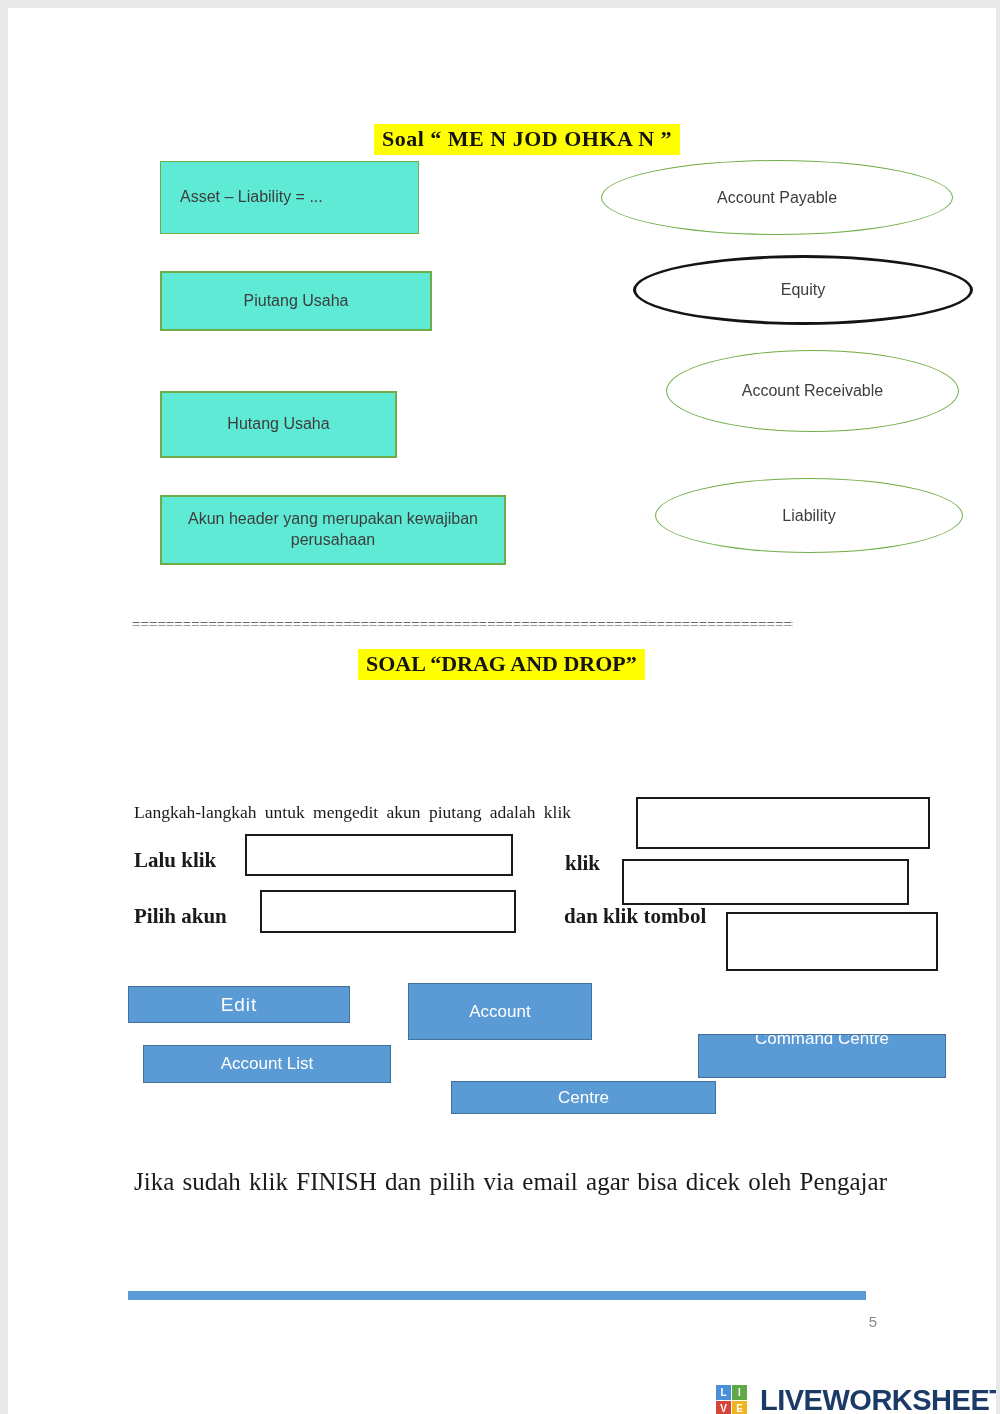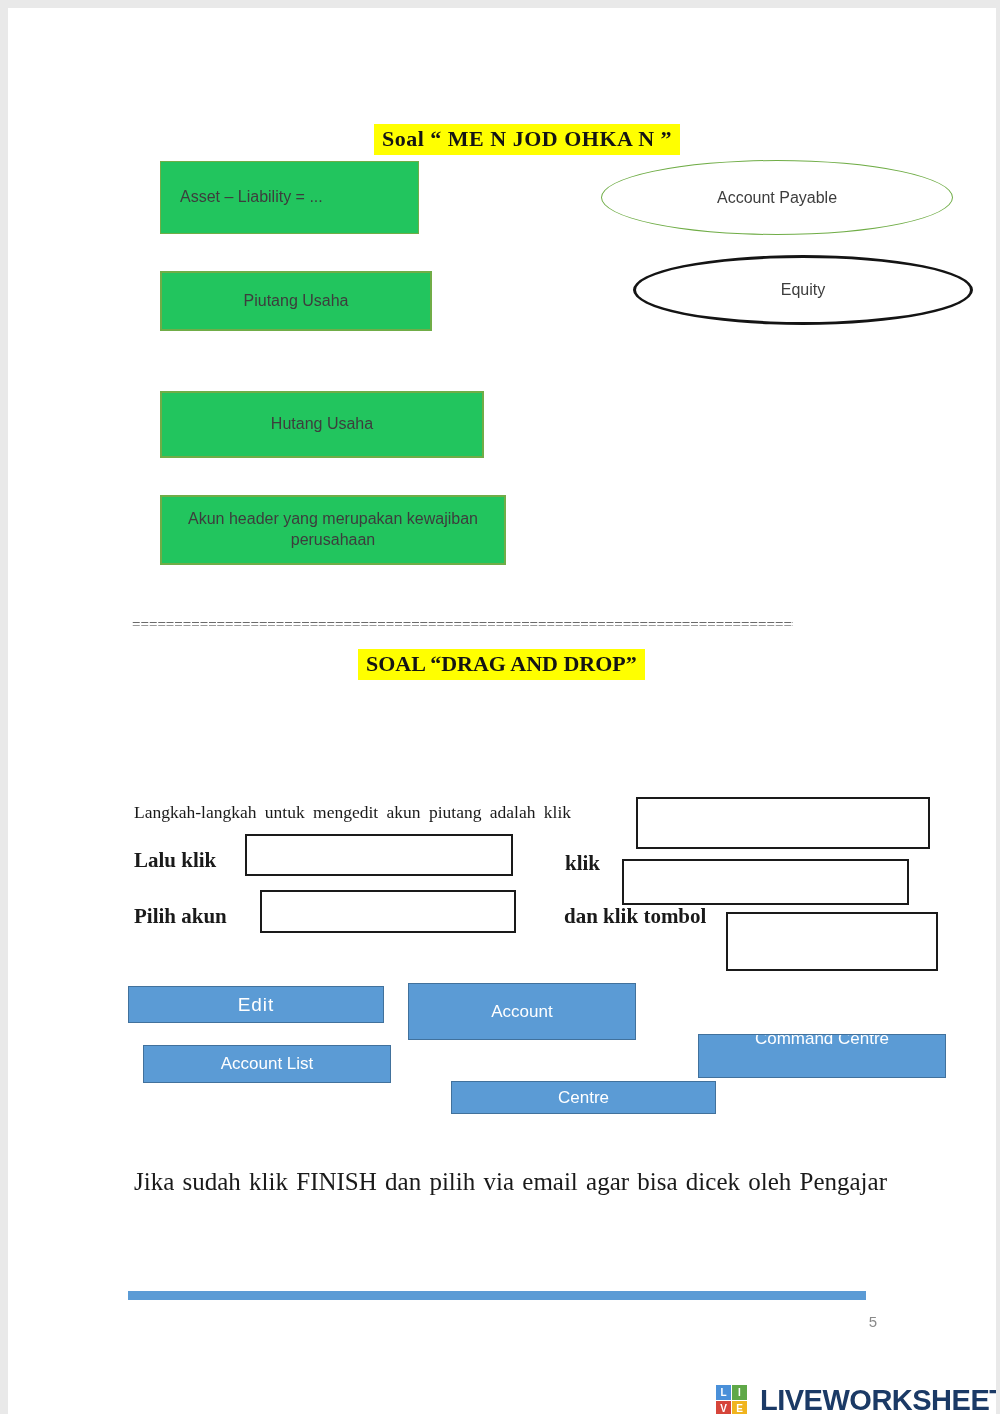--- a/index.html
+++ b/index.html
@@ -23,32 +23,32 @@
     color: #141414;
     padding: 2px 8px 3px 8px;
     white-space: nowrap;
   }
   .title-match { left: 366px; top: 116px; font-size: 22px; letter-spacing: 0.5px; }
   .title-drag  { left: 350px; top: 641px; font-size: 22px; }
 
   
   .mbox {
     border: 2px solid #70ad47;
-    background: #22c55e;
+    background: #5eead4;
     display: flex;
     align-items: center;
     justify-content: center;
     text-align: center;
     font-size: 16px;
     color: #3d3d3d;
     line-height: 1.3;
   }
   .mbox-1 { left: 152px; top: 153px; width: 259px; height: 73px; border-width: 1px; justify-content: flex-start; padding-left: 15px; text-align: left; }
   .mbox-2 { left: 152px; top: 263px; width: 272px; height: 60px; }
-  .mbox-3 { left: 152px; top: 383px; width: 324px; height: 67px; }
+  .mbox-3 { left: 152px; top: 383px; width: 237px; height: 67px; }
   .mbox-4 { left: 152px; top: 487px; width: 346px; height: 70px; padding: 0 12px; }
 
   
   .ell {
     border-radius: 50%;
     background: #ffffff;
     display: flex;
     align-items: center;
     justify-content: center;
     font-size: 16px;
@@ -103,22 +103,22 @@
     background: #5b9bd5;
     border: 1.5px solid #41719c;
     color: #ffffff;
     display: flex;
     align-items: center;
     justify-content: center;
     font-size: 17px;
     overflow: hidden;
     position: absolute;
   }
-  .btn-edit    { left: 120px; top: 978px;  width: 256px; height: 37px; font-size: 19px; letter-spacing: 1px; }
-  .btn-account { left: 400px; top: 975px;  width: 228px; height: 57px; }
+  .btn-edit    { left: 120px; top: 978px;  width: 222px; height: 37px; font-size: 19px; letter-spacing: 1px; }
+  .btn-account { left: 400px; top: 975px;  width: 184px; height: 57px; }
   .btn-list    { left: 135px; top: 1037px; width: 248px; height: 38px; }
   .btn-command { left: 690px; top: 1026px; width: 248px; height: 44px; }
   .btn-piutang { left: 443px; top: 1073px; width: 265px; height: 33px; }
   .btn-command .clip-top {
     position: absolute;
     top: -10px;
     left: 0;
     width: 100%;
     text-align: center;
   }
@@ -173,20 +173,26 @@
   <div class="abs mbox mbox-4">
     <span>Akun header yang merupakan kewajiban perusahaan</span>
   </div>
 
   <div class="abs ell ell-green ell-1">
     <span>Account Payable</span>
   </div>
   <div class="abs ell ell-black ell-2">
     <span>Equity</span>
   </div>
+  <div class="abs ell ell-green ell-3">
+    <span>Account Receivable</span>
+  </div>
+  <div class="abs ell ell-green ell-4">
+    <span>Liability</span>
+  </div>
 
   <div class="abs divider">================================================================================================</div>
 
   <div class="abs hl-title title-drag">SOAL  “DRAG AND DROP”</div>
 
 
   <div class="abs serif-text step-line">Langkah-langkah  untuk mengedit  akun piutang   adalah klik</div>
   <div class="abs blank blank-1"></div>
 
   <div class="abs serif-text bold-label lbl-lalu">Lalu klik</div>

